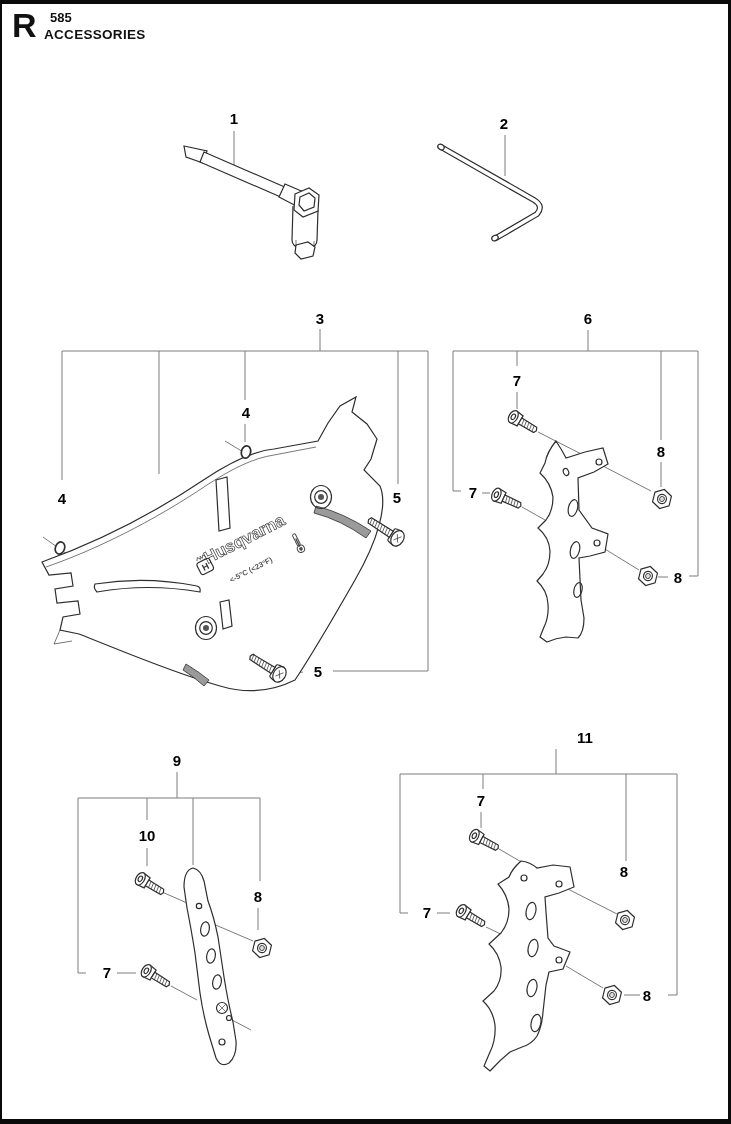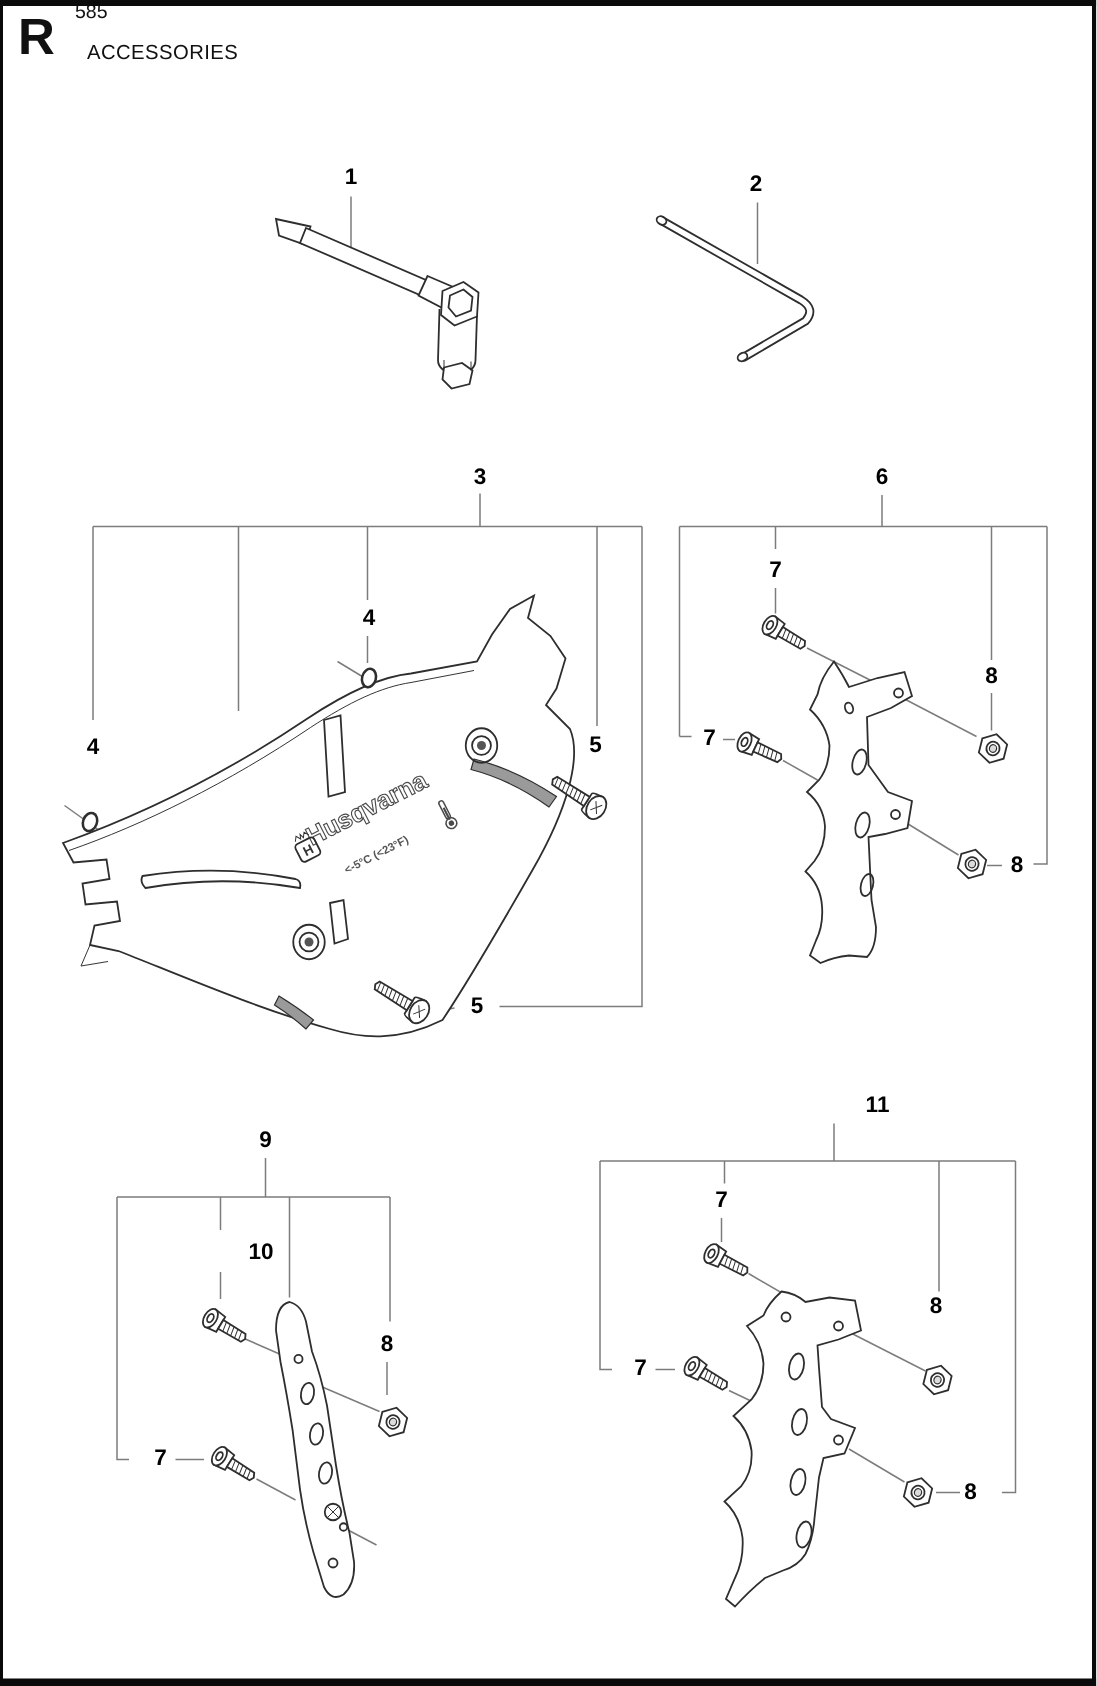--- a/index.html
+++ b/index.html
@@ -8,26 +8,26 @@
     width:731px;height:1124px;
     background:#ffffff;
     overflow:hidden;
     font-family:"Liberation Sans", sans-serif;
   }
   .hdr-letter{
     position:absolute;left:12px;top:6px;
     font-size:34px;font-weight:bold;color:#111;letter-spacing:-1px;
   }
   .hdr-model{
-    position:absolute;left:50px;top:0;
-    font-size:13px;font-weight:normal;color:#111;
+    position:absolute;left:50px;top:10px;
+    font-size:13px;font-weight:bold;color:#111;
   }
   .hdr-title{
-    position:absolute;left:58px;top:27px;
-    font-size:13.5px;font-weight:normal;color:#111;letter-spacing:.3px;text-align:center;
+    position:absolute;left:44px;top:27px;
+    font-size:13.5px;font-weight:bold;color:#111;letter-spacing:.3px;text-align:center;
   }
   .callout{
     position:absolute;
     transform:translate(-50%,-50%);
     font-size:15px;font-weight:bold;color:#000;
     white-space:nowrap;line-height:1;
     z-index:3;
   }
   svg.art{position:absolute;left:0;top:0;z-index:1;}
   .ln{stroke:#7c7c7c;stroke-width:1;fill:none;}
@@ -57,21 +57,21 @@
       <div class="callout" style="left: 246px; top: 412px;">4</div>
       <div class="callout" style="left: 62px; top: 498px;">4</div>
       <div class="callout" style="left: 397px; top: 497px;">5</div>
       <div class="callout" style="left: 318px; top: 671px;">5</div>
       <div class="callout" style="left: 588px; top: 318px;">6</div>
       <div class="callout" style="left: 517px; top: 380px;">7</div>
       <div class="callout" style="left: 473px; top: 492px;">7</div>
       <div class="callout" style="left: 661px; top: 451px;">8</div>
       <div class="callout" style="left: 678px; top: 577px;">8</div>
       <div class="callout" style="left: 177px; top: 760px;">9</div>
-      <div class="callout" style="left: 147px; top: 835px; margin-left: 27px;">10</div>
+      <div class="callout" style="left: 147px; top: 835px;">10</div>
       <div class="callout" style="left: 258px; top: 896px;">8</div>
       <div class="callout" style="left: 107px; top: 972px;">7</div>
       <div class="callout" style="left: 585px; top: 737px;">11</div>
       <div class="callout" style="left: 481px; top: 800px;">7</div>
       <div class="callout" style="left: 427px; top: 912px;">7</div>
       <div class="callout" style="left: 624px; top: 871px;">8</div>
       <div class="callout" style="left: 647px; top: 995px;">8</div>
     </div>
 
   <svg class="art" width="731" height="1124" viewBox="0 0 731 1124">

